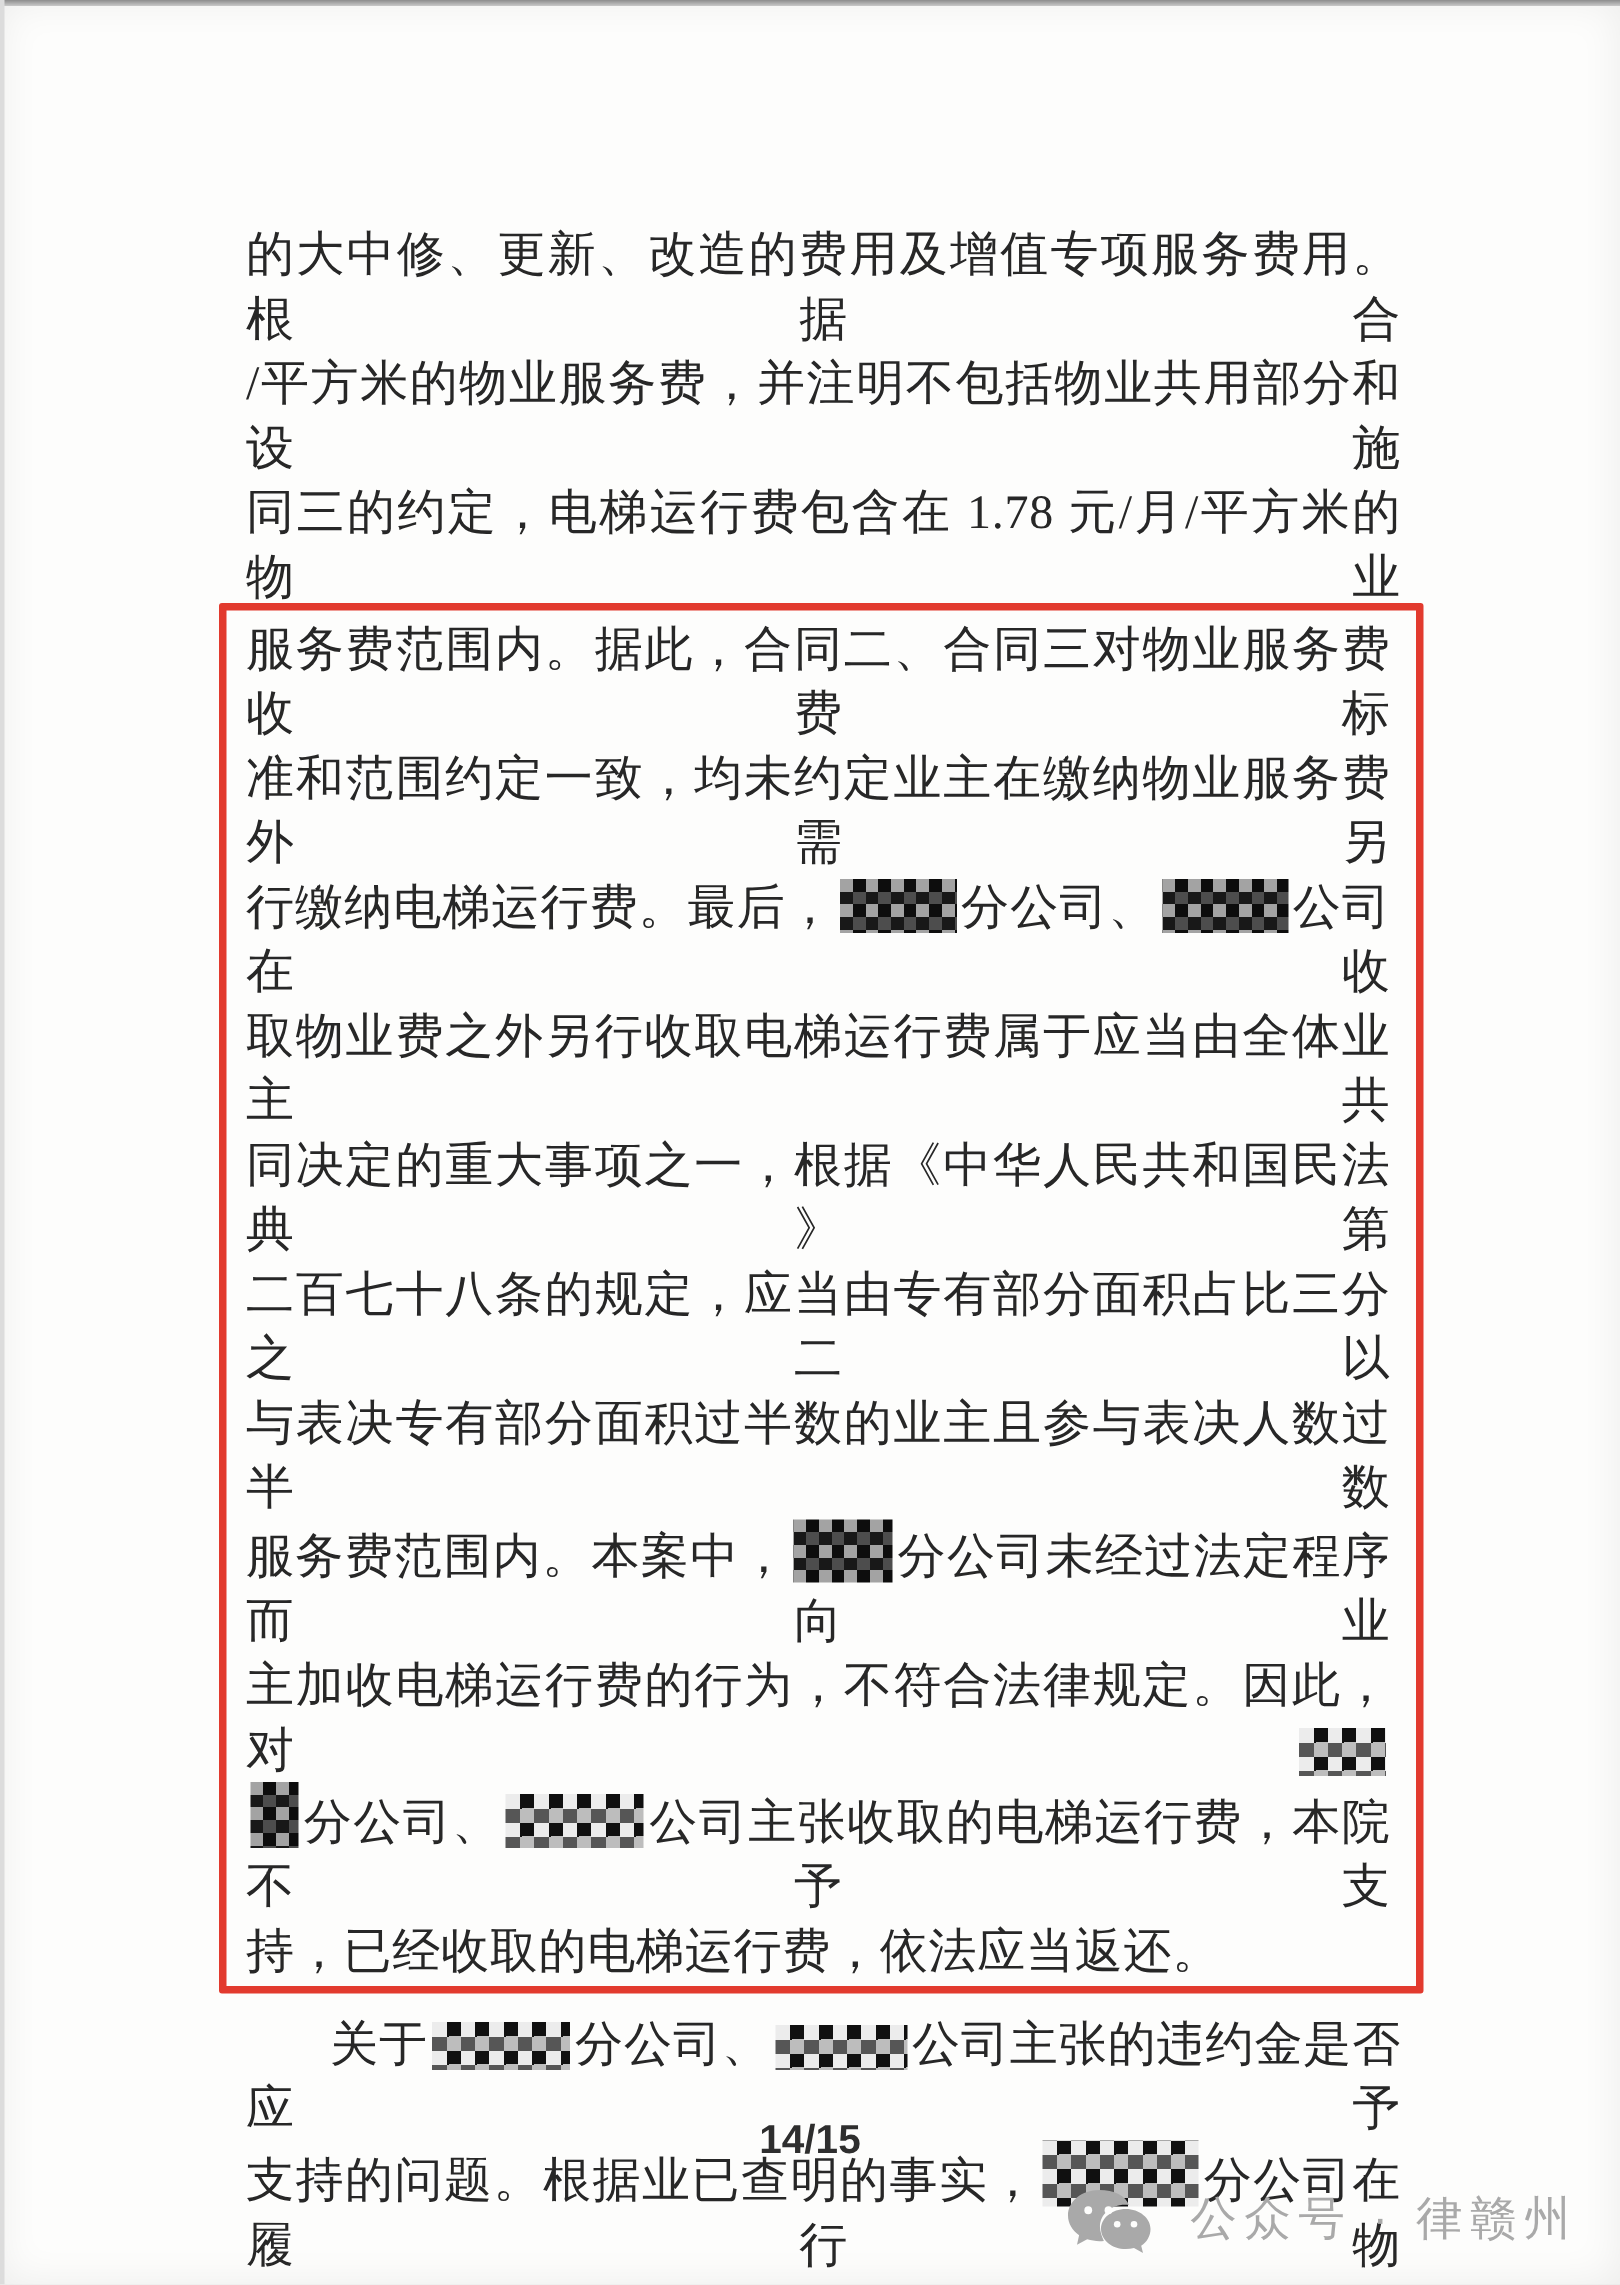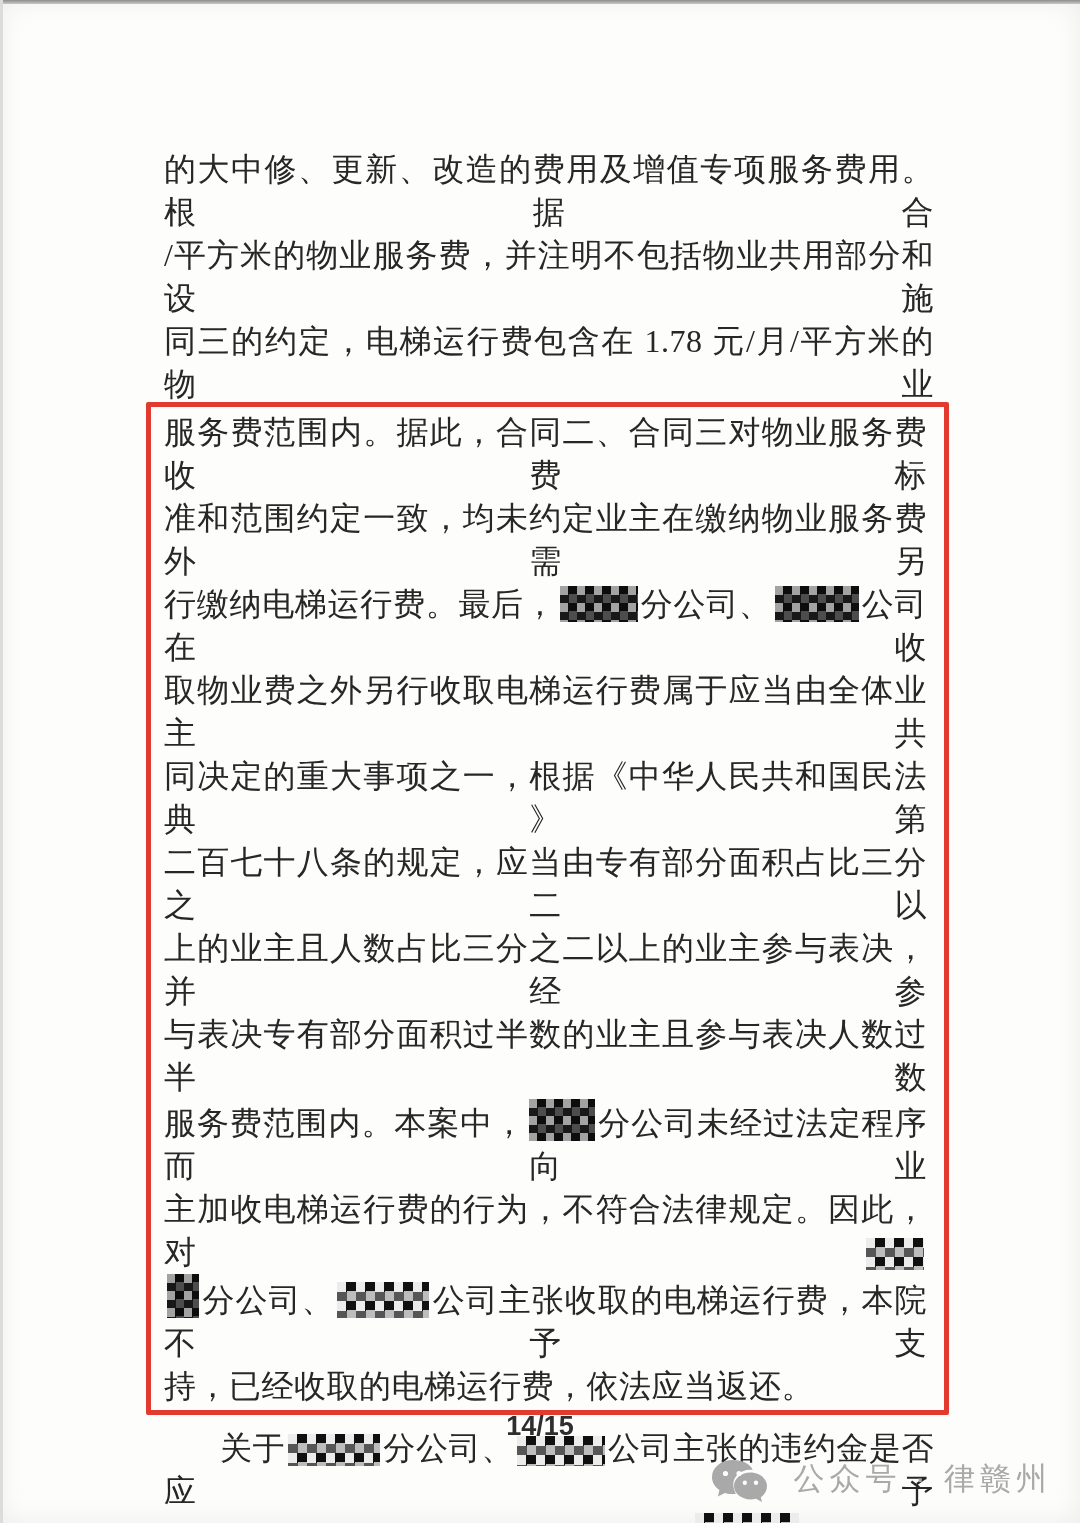--- a/index.html
+++ b/index.html
@@ -96,21 +96,20 @@
         <div class="line"><span>/平方米的物业服务费，并注明不包括物业共用部分和设施</span></div>
         <div class="line"><span>同三的约定，电梯运行费包含在 1.78 元/月/平方米的物业</span></div>
       </div>
     <div id="box" class="highlight-box" style="border-color: rgb(226, 58, 46);">
         <div class="line"><span>服务费范围内。据此，合同二、合同三对物业服务费收费标</span></div>
         <div class="line"><span>准和范围约定一致，均未约定业主在缴纳物业服务费外需另</span></div>
         <div class="line"><span>行缴纳电梯运行费。最后，</span><span class="redaction tone-dark" style="width: 78px; height: 36px;"></span><span>分公司、</span><span class="redaction tone-dark" style="width: 84px; height: 36px;"></span><span>公司在收</span></div>
         <div class="line"><span>取物业费之外另行收取电梯运行费属于应当由全体业主共</span></div>
         <div class="line"><span>同决定的重大事项之一，根据《中华人民共和国民法典》第</span></div>
         <div class="line"><span>二百七十八条的规定，应当由专有部分面积占比三分之二以</span></div>
-        <div class="line"><span>上的业主且人数占比三分之二以上的业主参与表决，并经参</span></div>
         <div class="line"><span>与表决专有部分面积过半数的业主且参与表决人数过半数</span></div>
         <div class="line"><span>服务费范围内。本案中，</span><span class="redaction tone-dark" style="width: 66px; height: 42px;"></span><span>分公司未经过法定程序而向业</span></div>
         <div class="line"><span>主加收电梯运行费的行为，不符合法律规定。因此，对</span><span class="redaction tone-mixed" style="width: 58px; height: 32px;"></span></div>
         <div class="line"><span class="redaction tone-dark" style="width: 32px; height: 44px;"></span><span>分公司、</span><span class="redaction tone-mixed" style="width: 92px; height: 36px;"></span><span>公司主张收取的电梯运行费，本院不予支</span></div>
         <div class="line no-justify"><span>持，已经收取的电梯运行费，依法应当返还。</span></div>
       </div>
     <div id="post-box">
         <div class="line indent"><span>关于</span><span class="redaction tone-mixed" style="width: 92px; height: 32px;"></span><span>分公司、</span><span class="redaction tone-mixed" style="width: 88px; height: 30px;"></span><span>公司主张的违约金是否应予</span></div>
         <div class="line"><span>支持的问题。根据业已查明的事实，</span><span class="redaction tone-mixed" style="width: 104px; height: 44px;"></span><span>分公司在履行物</span></div>
       </div>

